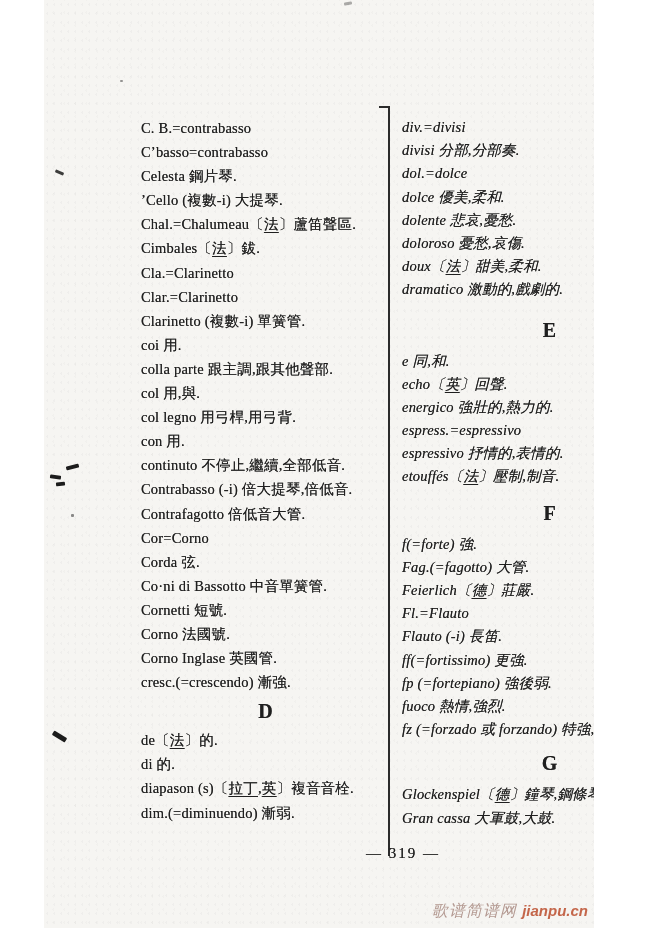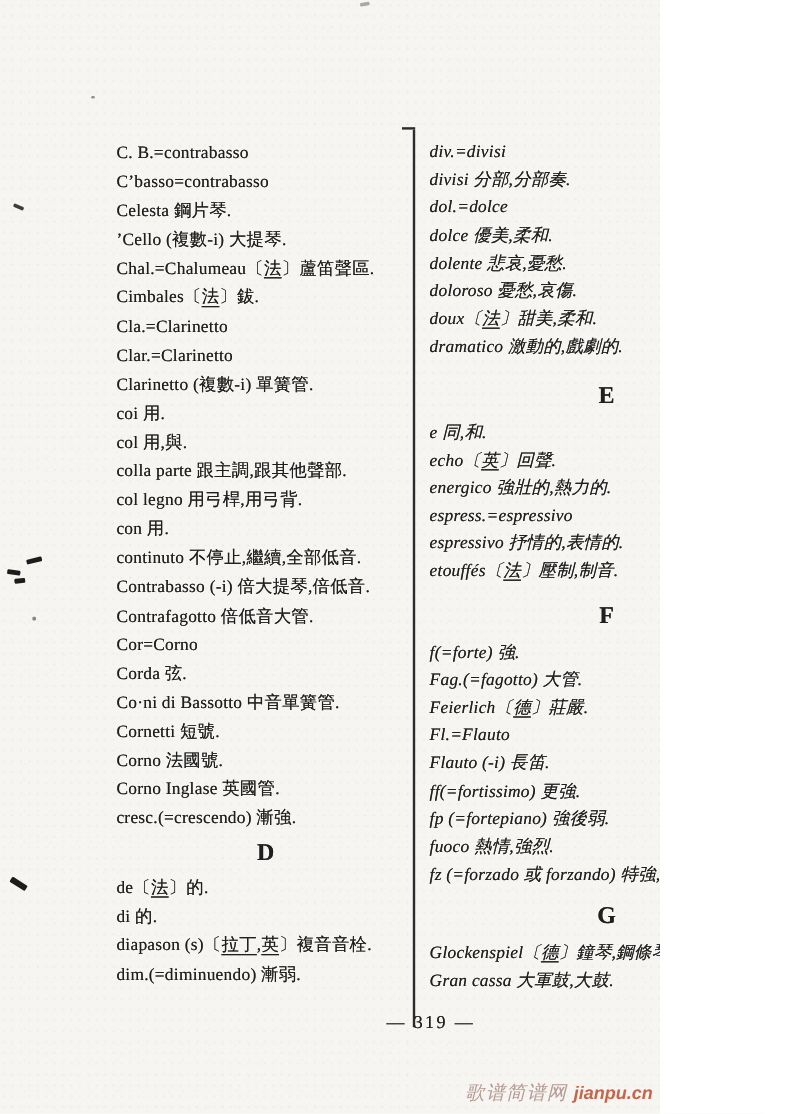--- a/index.html
+++ b/index.html
@@ -9,20 +9,21 @@
     height: 928px;
     background-color: #f6f5f2;
     background-image:
       radial-gradient(rgba(90,90,90,0.045) 1px, transparent 1px),
       radial-gradient(rgba(120,120,120,0.035) 1px, transparent 1px);
     background-size: 7px 9px, 11px 13px;
     background-position: 0 0, 4px 6px;
     overflow: hidden;
     font-family: "Liberation Serif", "DejaVu Serif", serif;
     color: #1f1f1f;
+    margin-left: 44px;
   }
   .divider {
     position: absolute;
     left: 344px; top: 108px;
     width: 2px; height: 748px;
     background: #2b2b2b;
   }
   .divider-tick {
     position: absolute;
     left: 335px; top: 106px;
@@ -94,22 +95,22 @@
       <div class="entry">C. B.=contrabasso</div>
       <div class="entry">C’basso=contrabasso</div>
       <div class="entry">Celesta 鋼片琴.</div>
       <div class="entry">’Cello (複數-i) 大提琴.</div>
       <div class="entry">Chal.=Chalumeau〔<u>法</u>〕蘆笛聲區.</div>
       <div class="entry">Cimbales〔<u>法</u>〕鈸.</div>
       <div class="entry">Cla.=Clarinetto</div>
       <div class="entry">Clar.=Clarinetto</div>
       <div class="entry">Clarinetto (複數-i) 單簧管.</div>
       <div class="entry">coi 用.</div>
+      <div class="entry">colla parte 跟主調,跟其他聲部.</div>
       <div class="entry">col 用,與.</div>
-      <div class="entry">colla parte 跟主調,跟其他聲部.</div>
       <div class="entry">col legno 用弓桿,用弓背.</div>
       <div class="entry">con 用.</div>
       <div class="entry">continuto 不停止,繼續,全部低音.</div>
       <div class="entry">Contrabasso (-i) 倍大提琴,倍低音.</div>
       <div class="entry">Contrafagotto 倍低音大管.</div>
       <div class="entry">Cor=Corno</div>
       <div class="entry">Corda 弦.</div>
       <div class="entry">Co·ni di Bassotto 中音單簧管.</div>
       <div class="entry">Cornetti 短號.</div>
       <div class="entry">Corno 法國號.</div>

